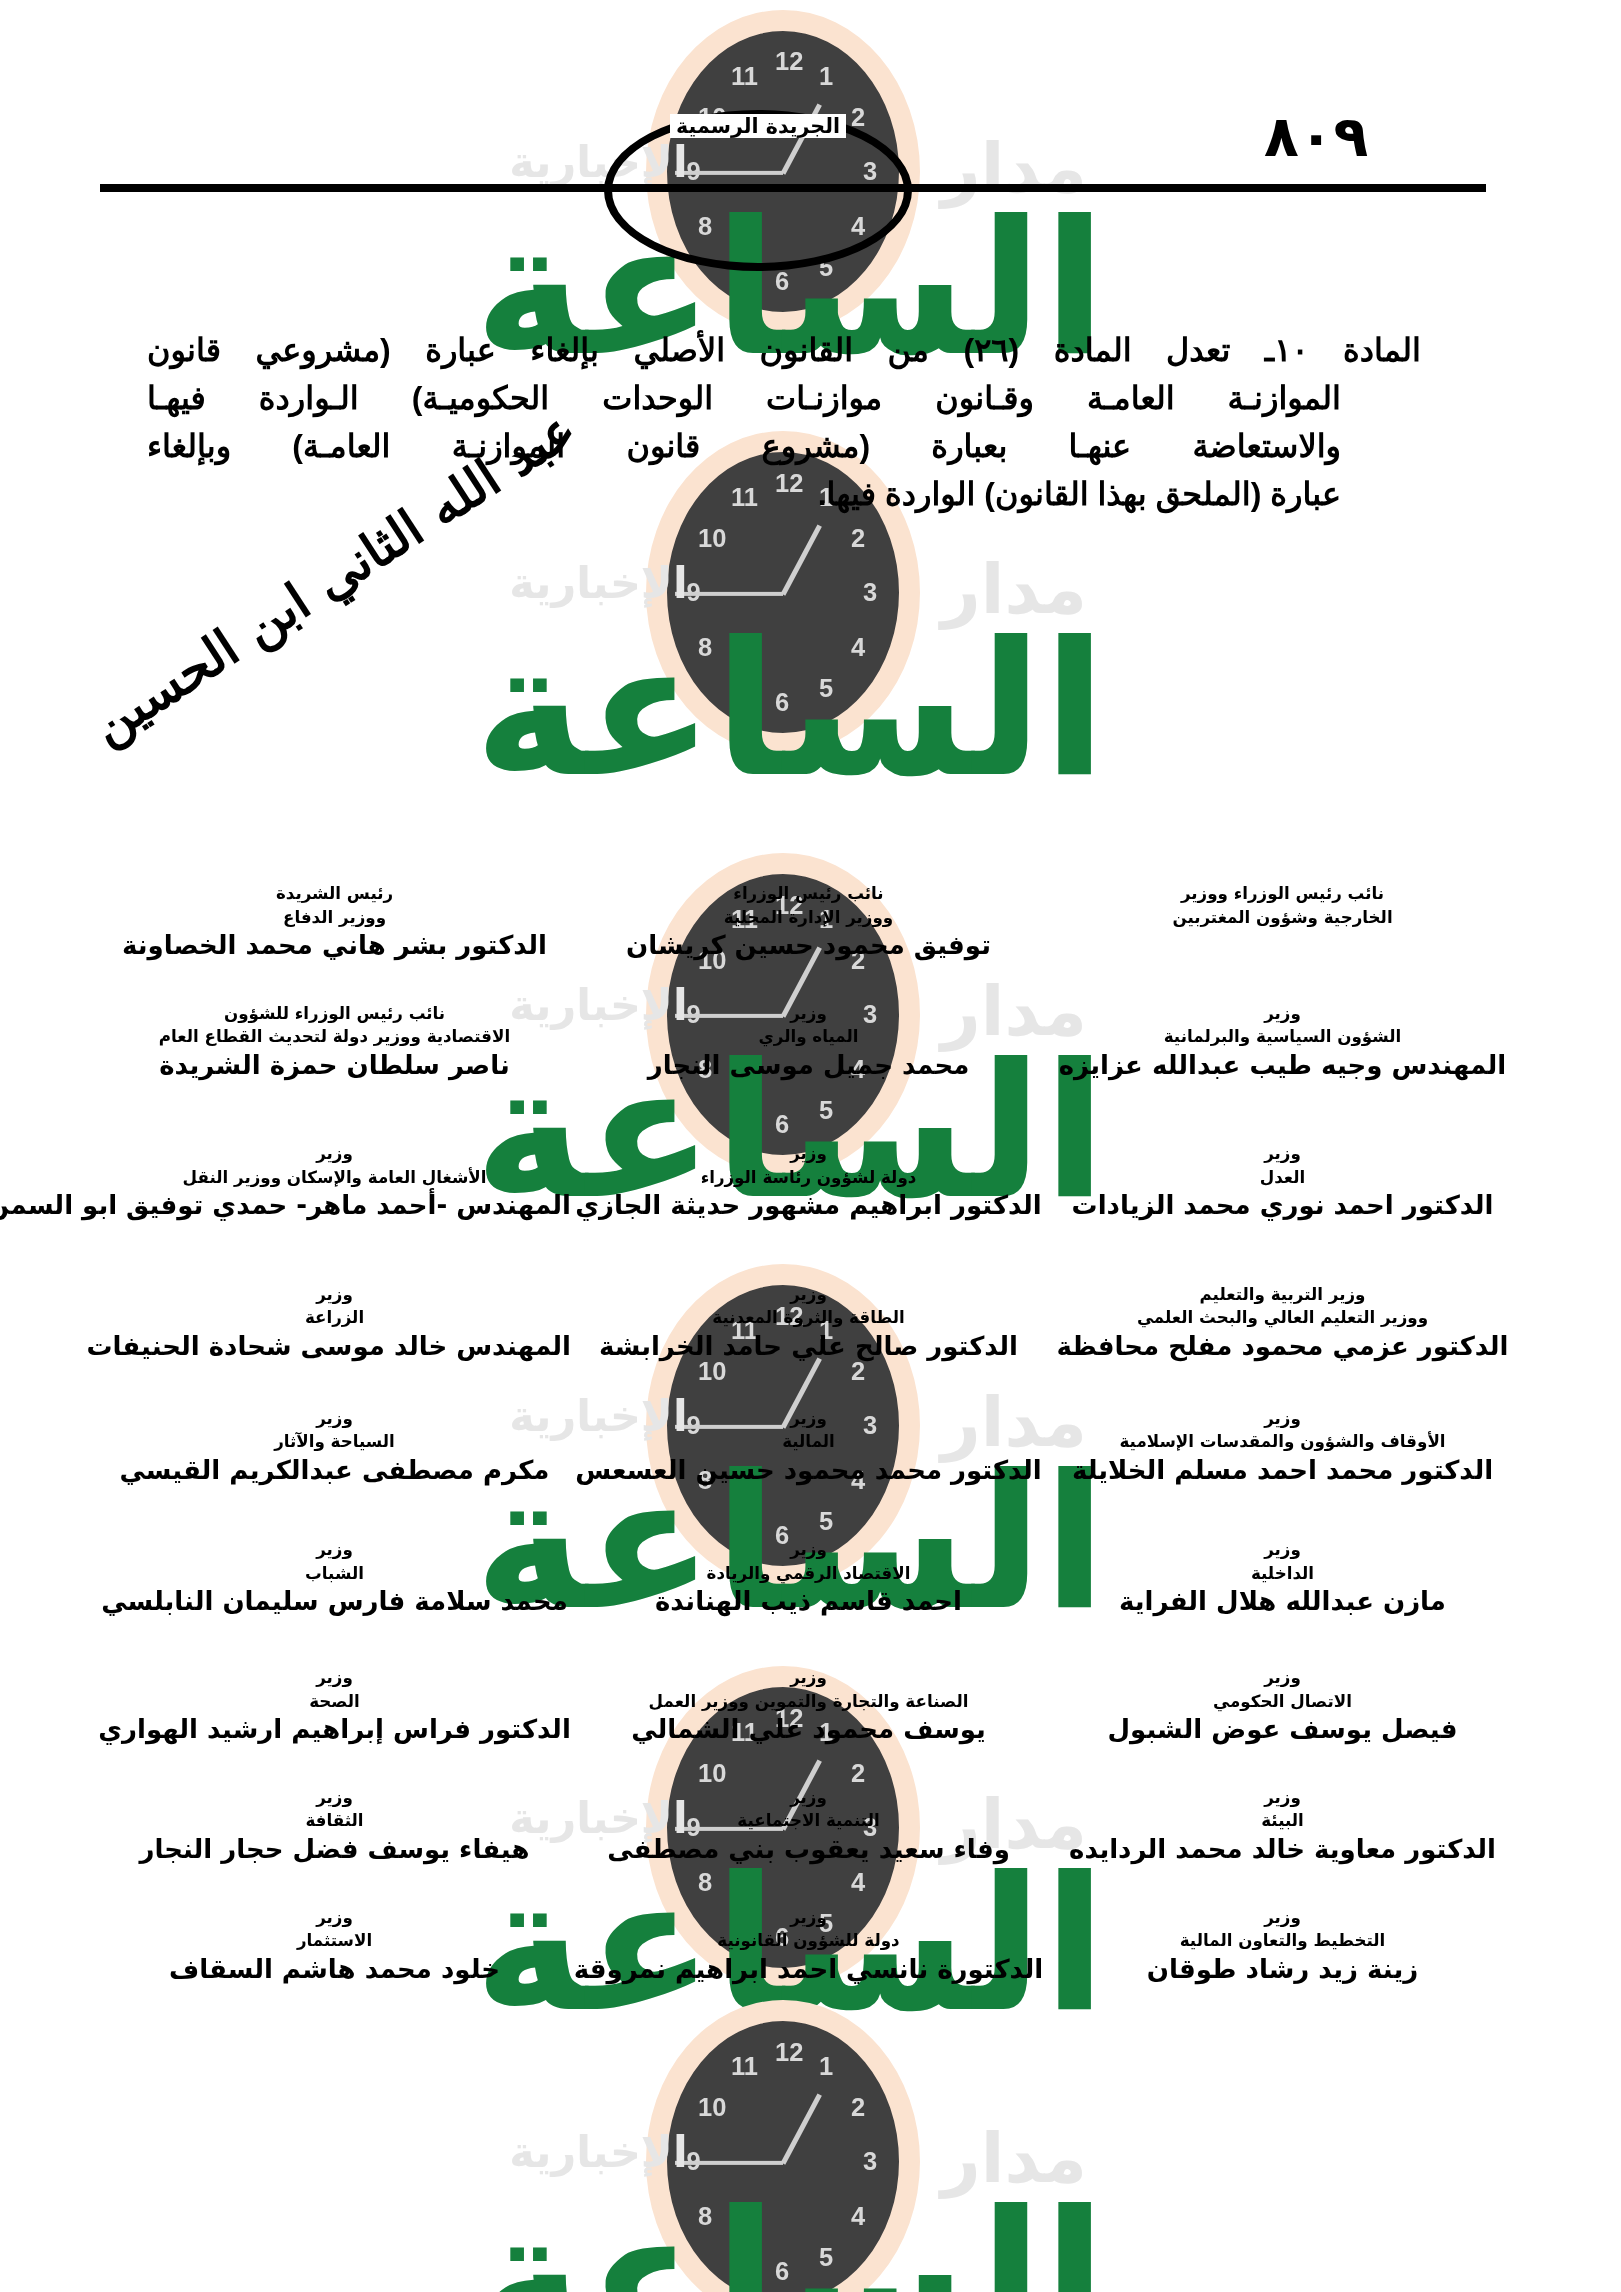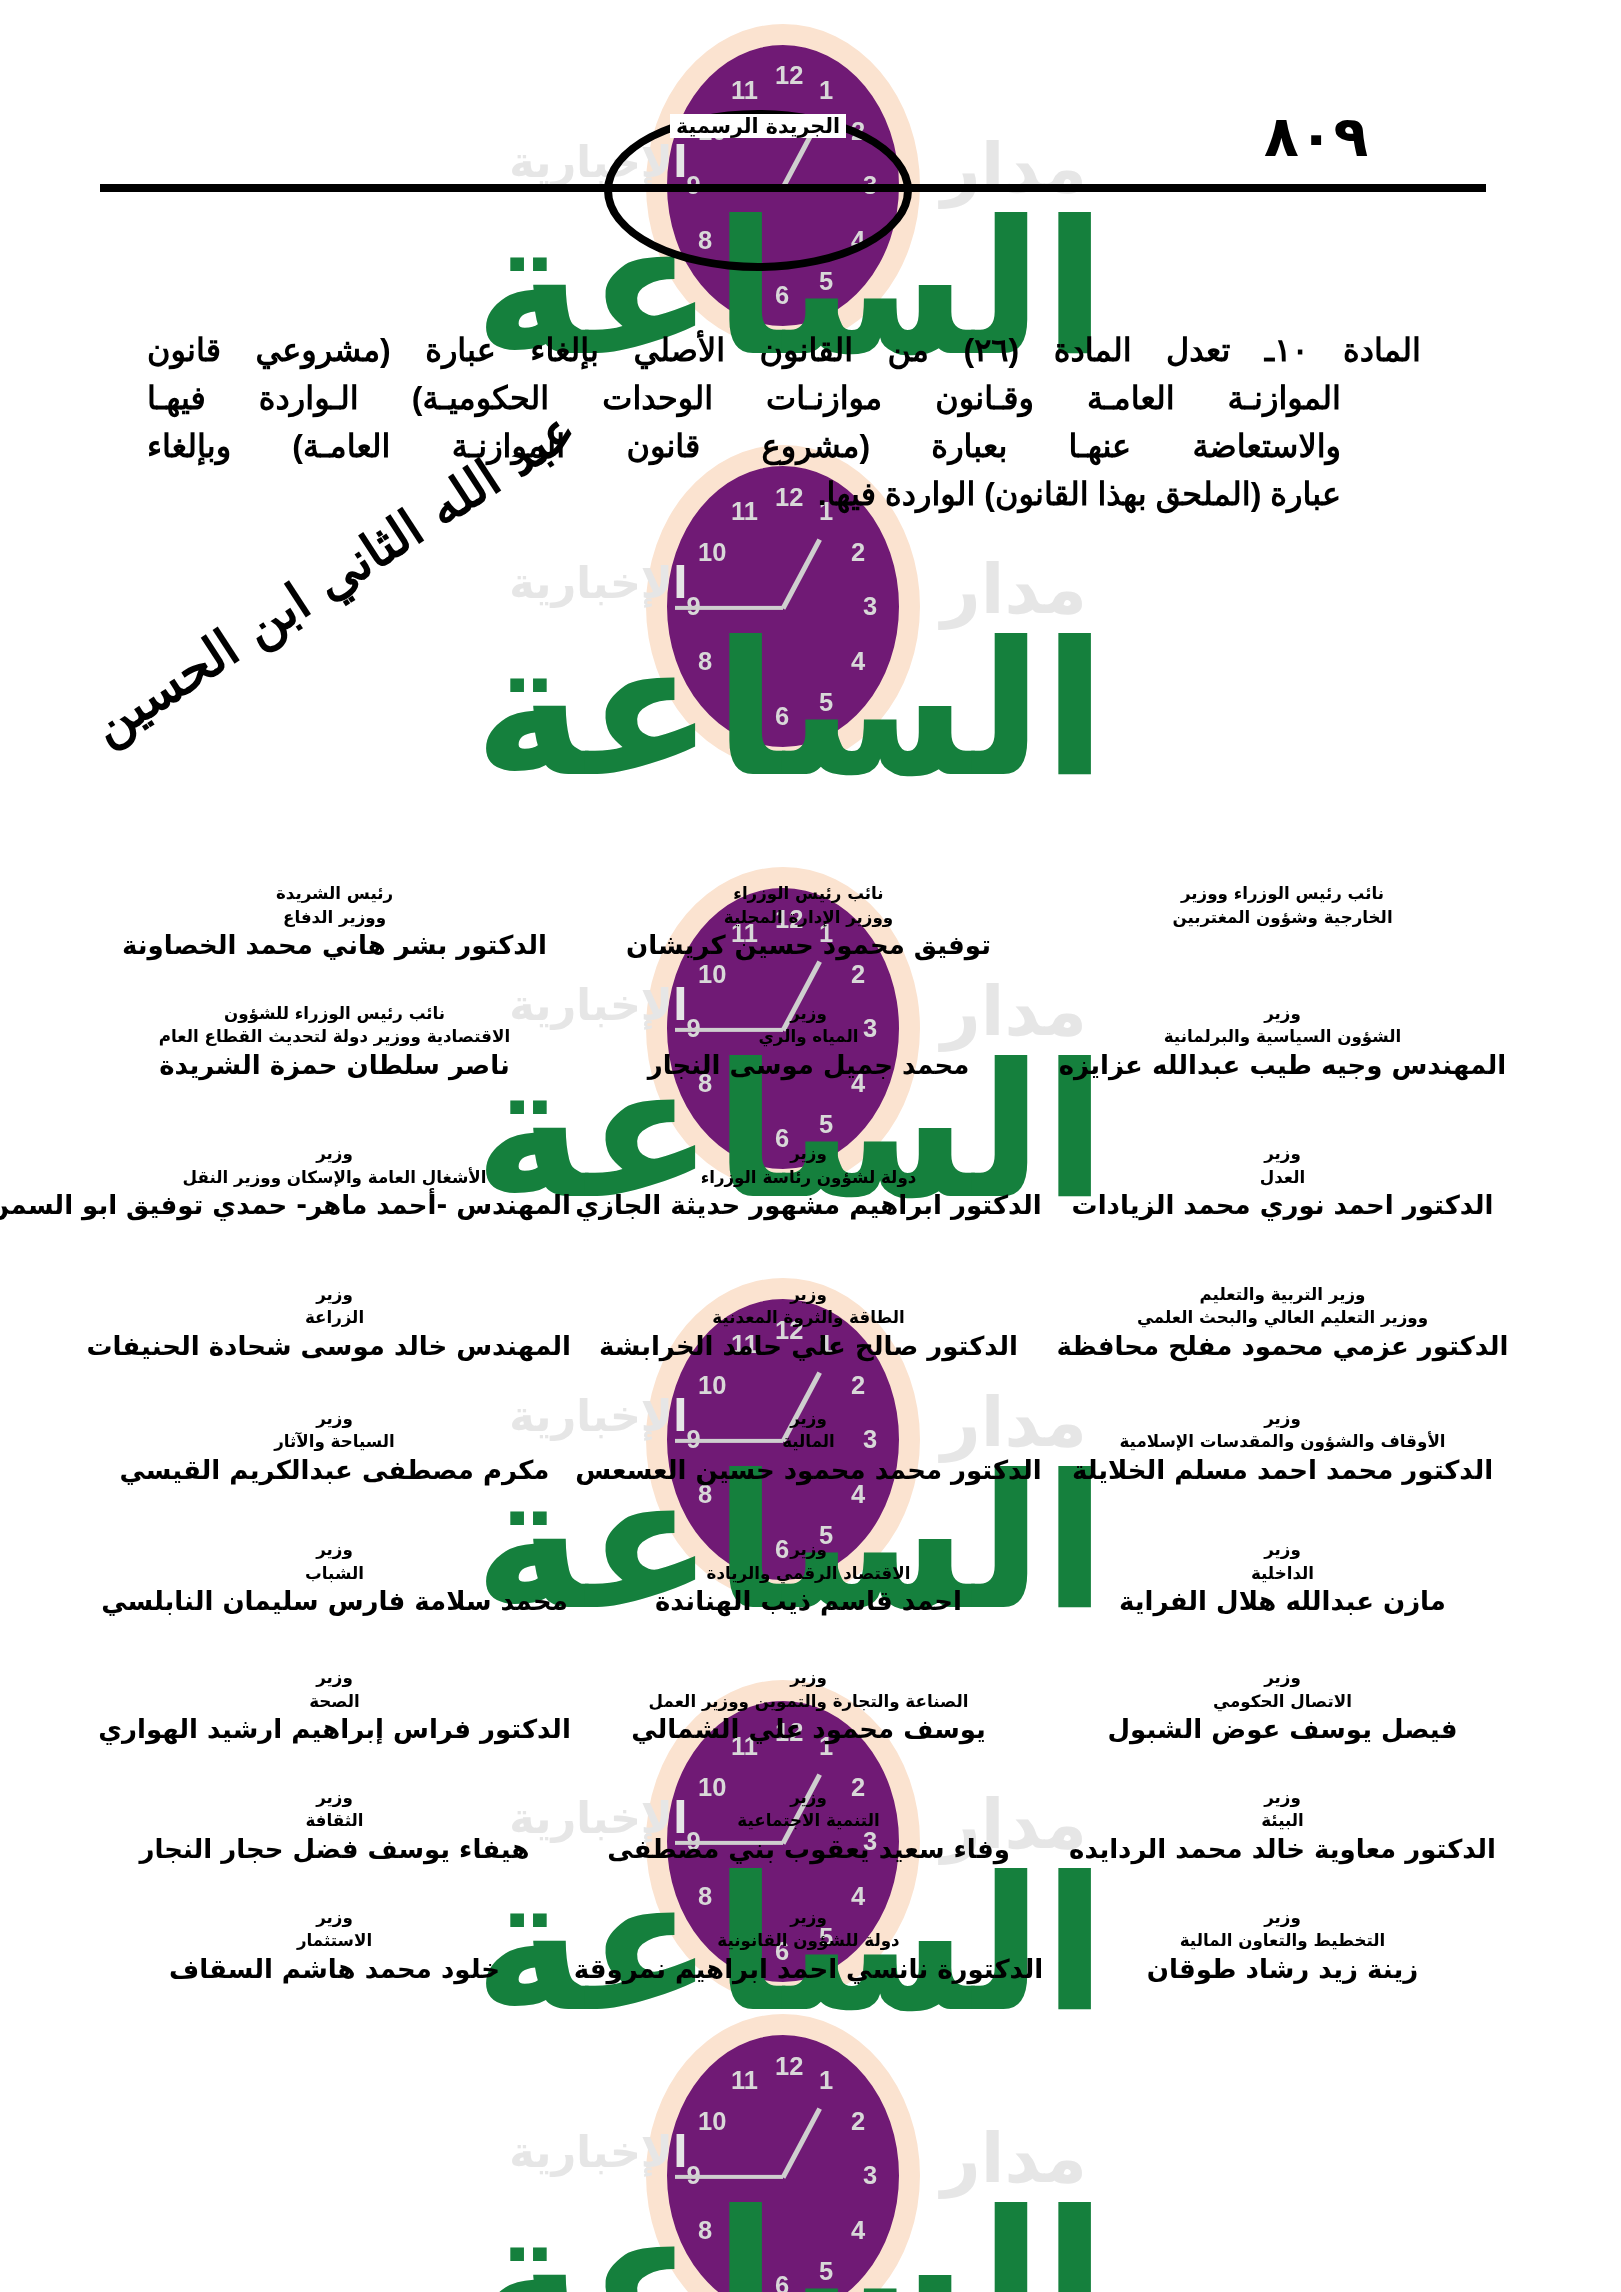--- a/index.html
+++ b/index.html
@@ -20,26 +20,26 @@
       position: absolute;
       width: 568px;
       height: 372px;
       left: 519px;
       pointer-events: none;
       z-index: 0;
     }
     .wm .clock {
       position: absolute;
       left: 127px;
-      top: 14px;
+      top: 0;
       width: 274px;
       height: 323px;
       border-radius: 50%;
       border: 21.6px solid #fbe3d0;
-      background: #701a75;
+      background: #404040;
       box-sizing: border-box;
     }
     .wm .clock .num {
       position: absolute;
       font-family: "Liberation Sans", sans-serif;
       font-size: 25.5px;
       color: #d8d8d8;
       font-weight: bold;
     }
     .wm .clock .hand {

